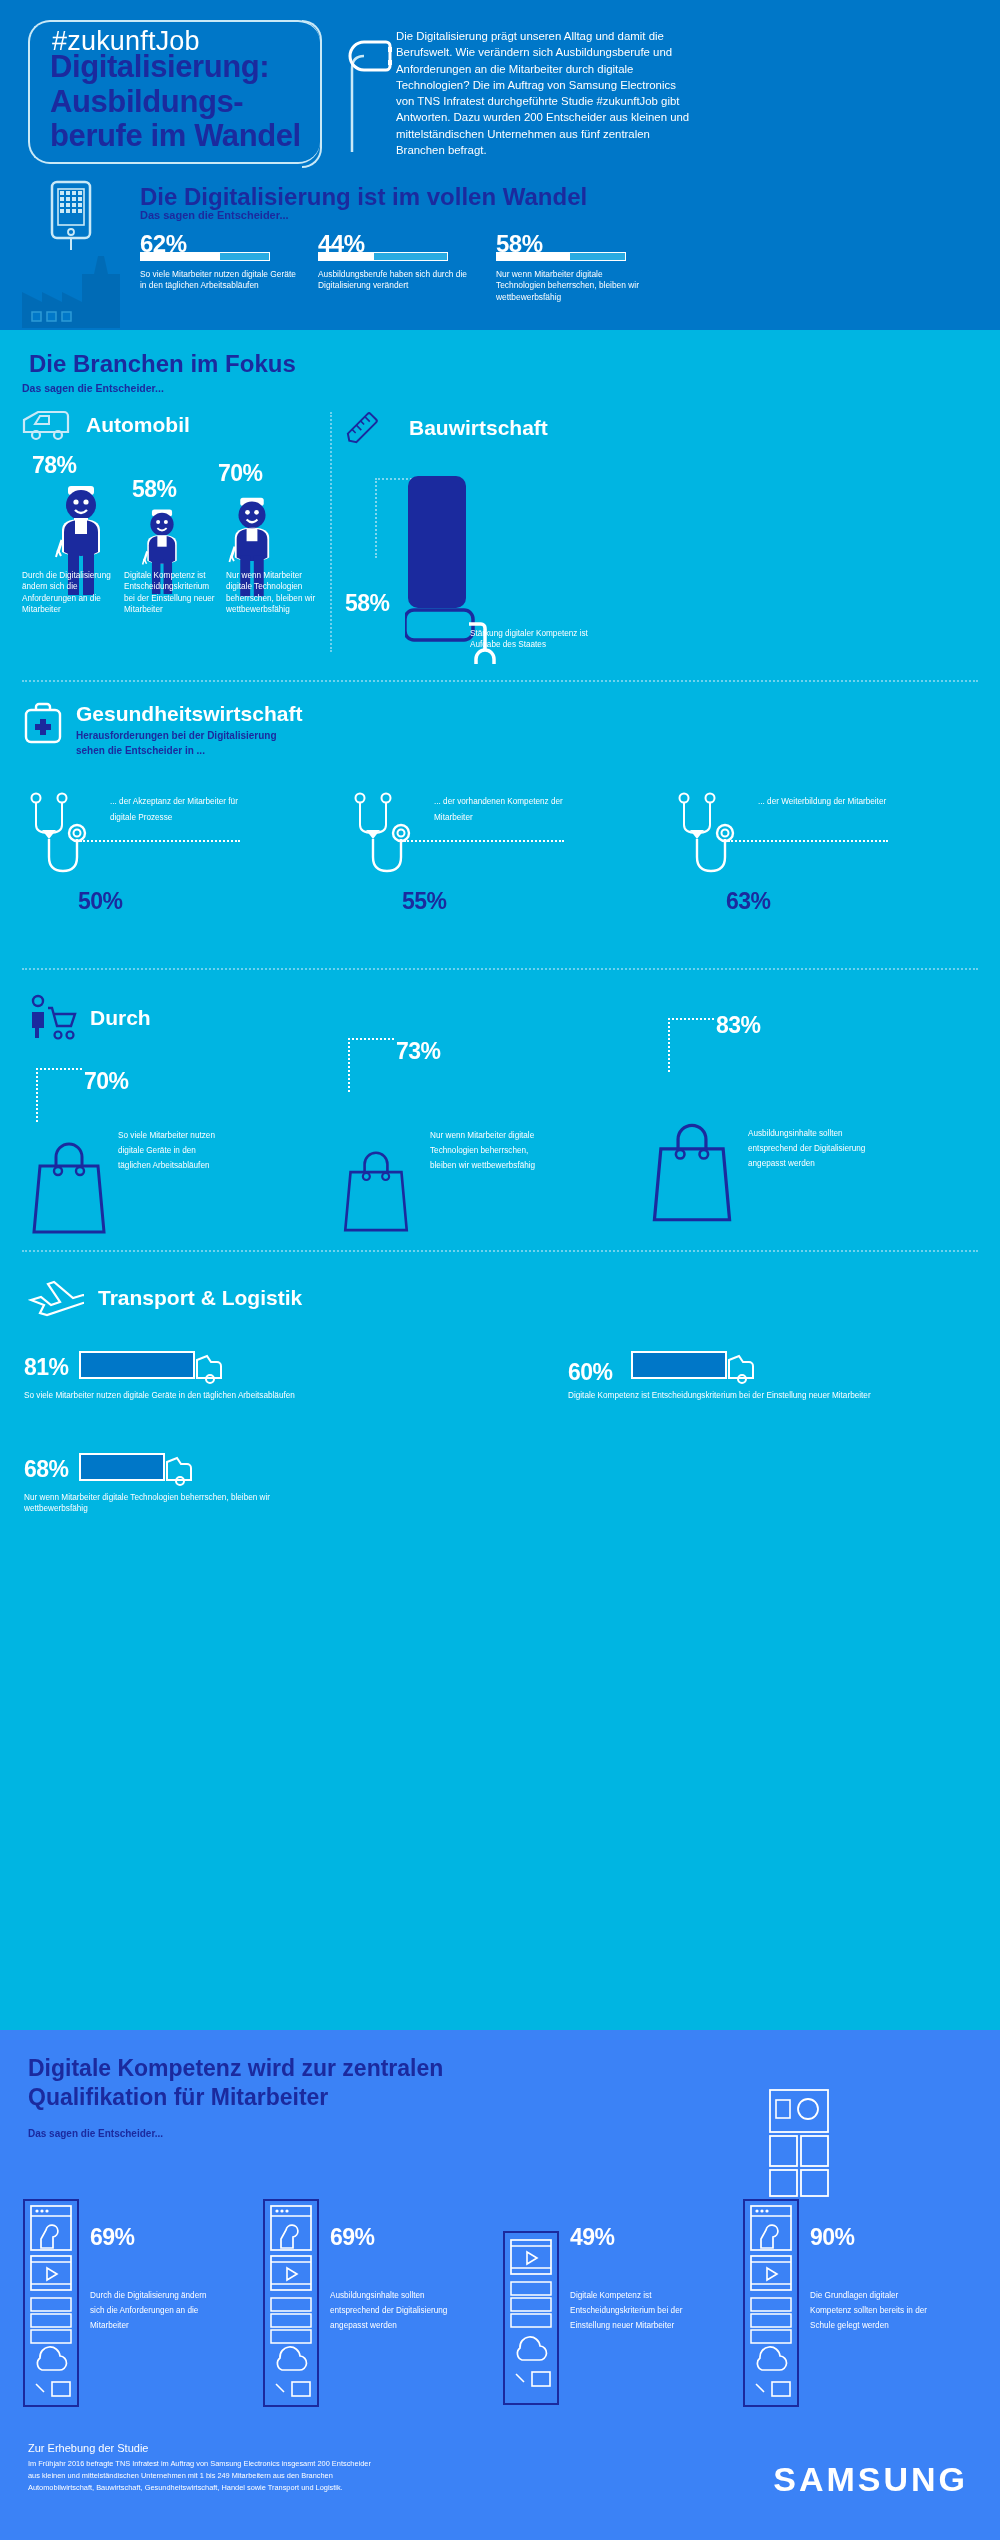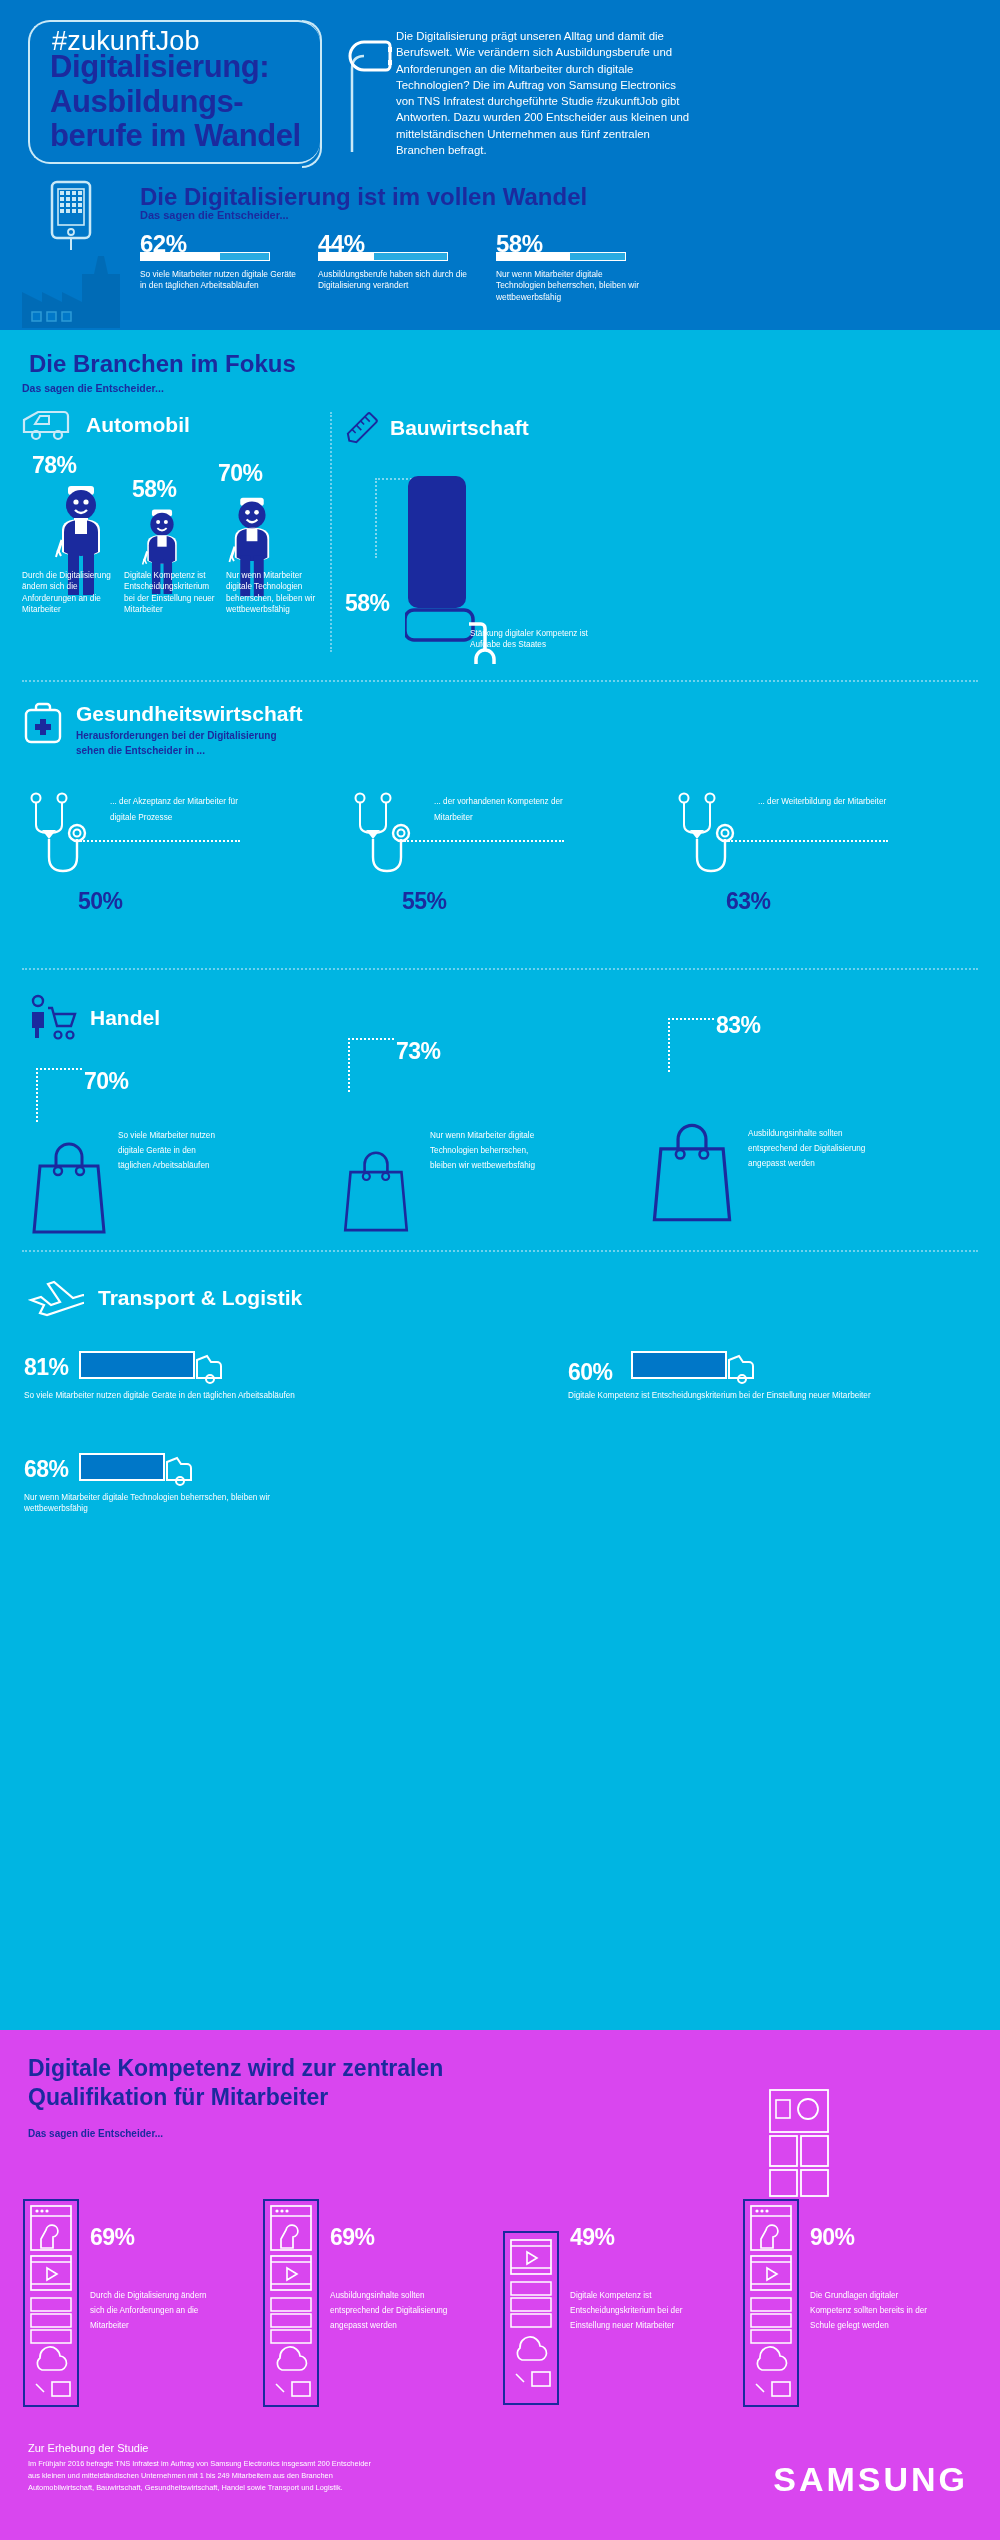--- a/index.html
+++ b/index.html
@@ -48,21 +48,21 @@
   .sec-h1{font-size:24px;font-weight:bold;color:#1B2A9E;margin-left:7px;}
   .sec-sub{font-size:10.5px;font-weight:bold;color:#1B2A9E;margin-top:4px;}
   .ind-title{font-size:21px;font-weight:bold;color:#fff;}
 
   .dashline{border-top:2px dotted #6FD2EE;margin:0 22px;}
 
   .pct-big{font-size:23px;font-weight:bold;letter-spacing:-.5px;}
   .cap-s{font-size:8.2px;line-height:1.38;}
 
   
-  .bottomband{background:#d946ef;}
+  .bottomband{background:#3b82f6;}
   .samsung{font-family:"Liberation Sans",sans-serif;font-weight:bold;font-size:34px;color:#fff;letter-spacing:3px;}
   .f-title{font-size:11px;color:#fff;font-weight:normal;}
   .f-body{font-size:7.4px;line-height:1.65;color:#fff;}
 
   svg{display:block;}
 </style>
 </head>
 <body>
 
 <div class="page">
@@ -227,21 +227,21 @@
     </div>
 
     <div style="position:absolute;left:22px;top:240px;width:310px;display:flex;gap:4px;">
       <div class="cap-s white" style="width:98px;">Durch die Digitalisierung ändern sich die Anforderungen an die Mitarbeiter</div>
       <div class="cap-s white" style="width:98px;">Digitale Kompetenz ist Entscheidungskriterium bei der Einstellung neuer Mitarbeiter</div>
       <div class="cap-s white" style="width:98px;">Nur wenn Mitarbeiter digitale Technologien beherrschen, bleiben wir wettbewerbsfähig</div>
     </div>
 
     <div style="position:absolute;left:330px;top:82px;height:240px;border-left:2px dotted #6FD2EE;"></div>
 
-    <div style="position:absolute;left:342px;top:78px;display:flex;align-items:center;gap:8px;">
+    <div style="position:absolute;left:342px;top:78px;display:flex;align-items:center;gap:27px;">
       <span>
         <svg width="40" height="40" viewBox="0 0 40 40">
           <g transform="rotate(-45 20 20)">
             <path d="M6 14 h28 a2 2 0 0 1 2 2 v8 a2 2 0 0 1 -2 2 h-28 l-4 -6 z" stroke="#1B2A9E" stroke-width="2" fill="none"></path>
             <path d="M12 14 v5 M18 14 v7 M24 14 v5 M30 14 v7" stroke="#1B2A9E" stroke-width="1.6"></path>
           </g>
         </svg>
       </span>
       <span class="ind-title">Bauwirtschaft</span>
     </div>
@@ -327,21 +327,21 @@
     <div style="position:absolute;left:26px;top:664px;display:flex;align-items:center;gap:12px;">
       <span>
         <svg width="52" height="48" viewBox="0 0 52 48">
           <circle cx="12" cy="7" r="5" stroke="#1B2A9E" stroke-width="2.4" fill="none"></circle>
           <path d="M6 18 h12 v16 h-5 v10 h-4 v-10 h-3 z" fill="#1B2A9E"></path>
           <path d="M22 14 h4 l5 18 h14 l4 -12 h-21" stroke="#1B2A9E" stroke-width="2.4" fill="none"></path>
           <circle cx="32" cy="41" r="3.5" stroke="#1B2A9E" stroke-width="2.2" fill="none"></circle>
           <circle cx="44" cy="41" r="3.5" stroke="#1B2A9E" stroke-width="2.2" fill="none"></circle>
         </svg>
       </span>
-      <span class="ind-title">Handel</span>
+      <span class="ind-title">Durch</span>
     </div>
 
     <div style="position:absolute;left:36px;top:738px;width:44px;height:52px;border-left:2px dotted #fff;border-top:2px dotted #fff;"></div>
     <div class="pct-big white" style="position:absolute;left:84px;top:738px;">70%</div>
     <svg style="position:absolute;left:28px;top:810px;" width="82" height="95" viewBox="0 0 82 95">
       <path d="M28 26 v-9 a13 13 0 0 1 26 0 v9" stroke="#1B2A9E" stroke-width="3" fill="none"></path>
       <path d="M12 26 h58 l6 66 h-70 z" stroke="#1B2A9E" stroke-width="3" fill="none"></path>
       <circle cx="30" cy="31" r="4" stroke="#1B2A9E" stroke-width="2.4" fill="none"></circle>
       <circle cx="52" cy="31" r="4" stroke="#1B2A9E" stroke-width="2.4" fill="none"></circle>
     </svg>

